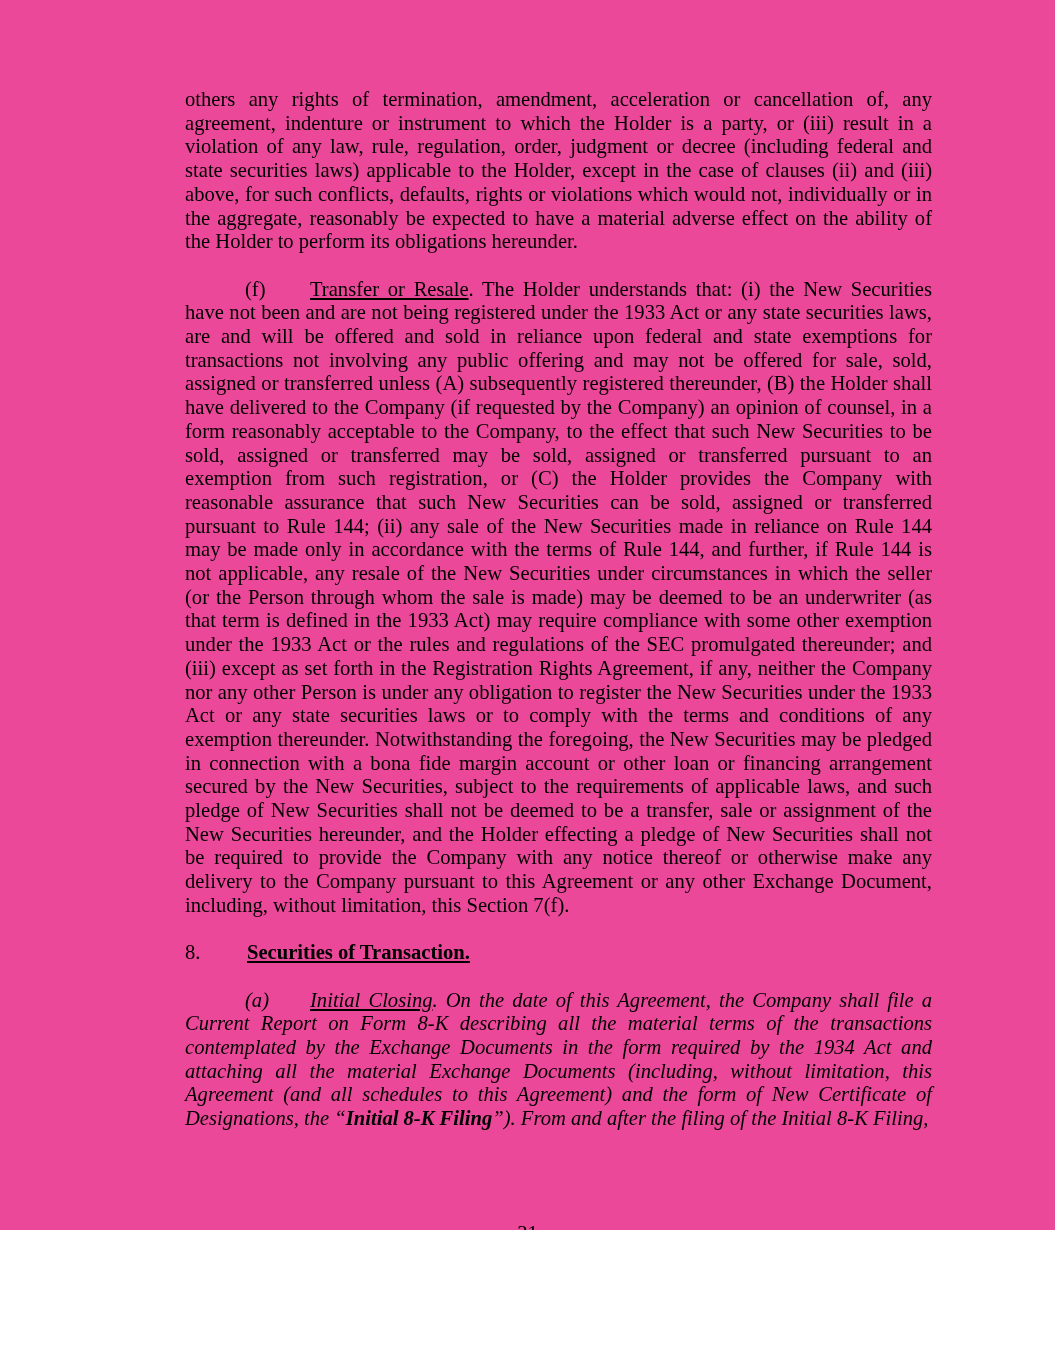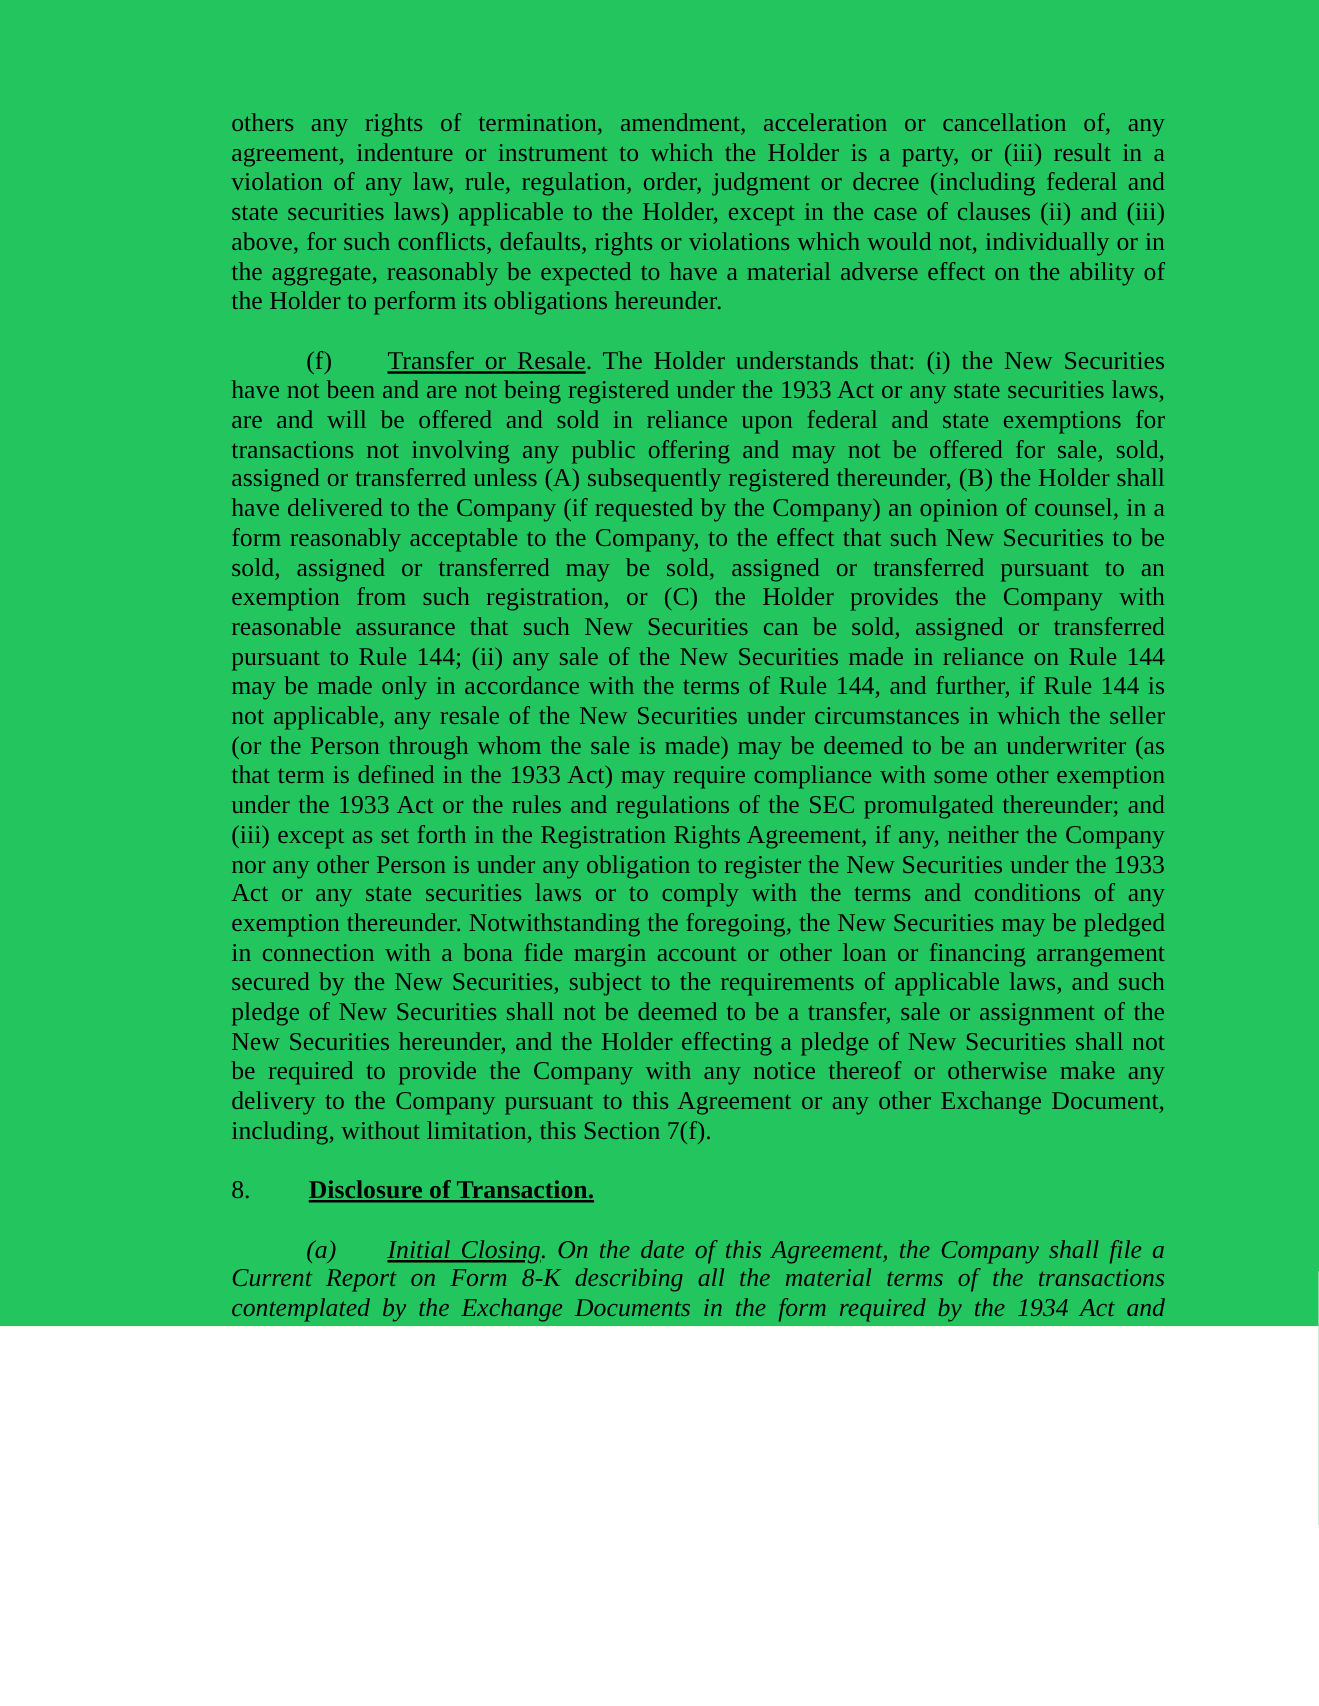--- a/index.html
+++ b/index.html
@@ -3,22 +3,22 @@
 <meta charset="utf-8">
 <style>
   html, body {
     margin: 0;
     padding: 0;
     background: #ffffff;
   }
   .page {
     position: relative;
     width: 1055px;
-    height: 1061px;
-    background: #22c55e;
+    height: 1230px;
+    background: #ec4899;
     font-family: "Liberation Serif", "DejaVu Serif", serif;
     color: #000000;
     overflow: hidden;
   }
   .content {
     position: absolute;
     left: 185px;
     top: 88px;
     width: 747px;
   }
@@ -65,21 +65,21 @@
 <body>
 
 <div class="page">
   <div class="content">
 
     <p><span>others any rights of termination, amendment, acceleration or cancellation of, any agreement, indenture or instrument to which the Holder is a party, or (iii) result in a violation of any law, rule, regulation, order, judgment or decree (including federal and state securities laws) applicable to the Holder, except in the case of clauses (ii) and (iii) above, for such conflicts, defaults, rights or violations which would not, individually or in the aggregate, reasonably be expected to have a material adverse effect on the ability of the Holder to perform its obligations hereunder.</span></p>
 
     <p><span class="tab">(f)</span><span class="u">Transfer or Resale</span><span>.  The Holder understands that:  (i) the New Securities have not been and are not being registered under the 1933 Act or any state securities laws, are and will be offered and sold in reliance upon federal and state exemptions for transactions not involving any public offering and may not be offered for sale, sold, assigned or transferred unless (A) subsequently registered thereunder, (B) the Holder shall have delivered to the Company (if requested by the Company) an opinion of counsel, in a form reasonably acceptable to the Company, to the effect that such New Securities to be sold, assigned or transferred may be sold, assigned or transferred pursuant to an exemption from such registration, or (C) the Holder provides the Company with reasonable assurance that such New Securities can be sold, assigned or transferred pursuant to Rule 144; (ii) any sale of the New Securities made in reliance on Rule 144 may be made only in accordance with the terms of Rule 144, and further, if Rule 144 is not applicable, any resale of the New Securities under circumstances in which the seller (or the Person through whom the sale is made) may be deemed to be an underwriter (as that term is defined in the 1933 Act) may require compliance with some other exemption under the 1933 Act or the rules and regulations of the SEC promulgated thereunder; and (iii) except as set forth in the Registration Rights Agreement, if any, neither the Company nor any other Person is under any obligation to register the New Securities under the 1933 Act or any state securities laws or to comply with the terms and conditions of any exemption thereunder.  Notwithstanding the foregoing, the New Securities may be pledged in connection with a bona fide margin account or other loan or financing arrangement secured by the New Securities, subject to the requirements of applicable laws, and such pledge of New Securities shall not be deemed to be a transfer, sale or assignment of the New Securities hereunder, and the Holder effecting a pledge of New Securities shall not be required to provide the Company with any notice thereof or otherwise make any delivery to the Company pursuant to this Agreement or any other Exchange Document, including, without limitation, this Section 7(f).</span></p>
 
 
-    <p><span class="tab8">8.</span><span class="bu">Disclosure of Transaction.</span></p>
+    <p><span class="tab8">8.</span><span class="bu">Securities of Transaction.</span></p>
 
     <p><span class="tab">(a)</span><span class="u">Initial Closing</span><span>.  On the date of this Agreement, the Company shall file a Current Report on Form 8-K describing all the material terms of the transactions contemplated by the Exchange Documents in the form required by the 1934 Act and attaching all the material Exchange Documents (including, without limitation, this Agreement (and all schedules to this Agreement) and the form of New Certificate of Designations, the “</span><span class="b">Initial 8-K Filing</span><span>”).  From and after the filing of the Initial 8-K Filing,</span></p>
 
   </div>
 
   <div class="pagenum">31</div>
   <div class="docid">4930-9831-2318v.4</div>
 </div>
 
 </body></html>

